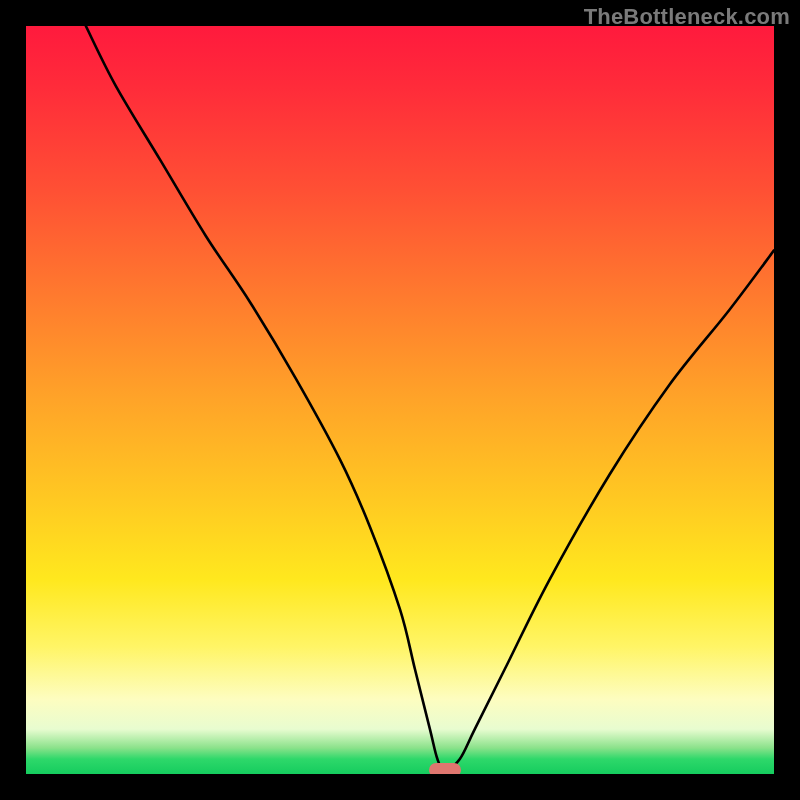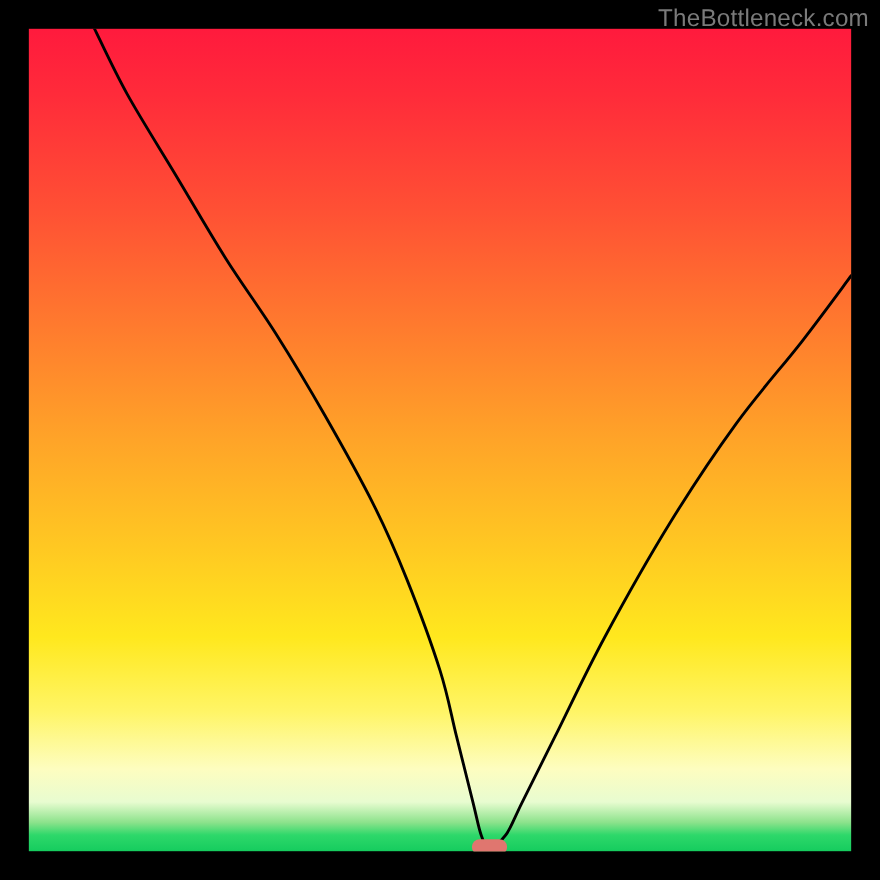--- a/index.html
+++ b/index.html
@@ -16,21 +16,21 @@
     width: 800px;
     height: 800px;
     background: #000;
   }
   .watermark {
     position: absolute;
     top: 4px;
     right: 10px;
     color: #7a7a7a;
     font-size: 22px;
-    font-weight: 400;
+    font-weight: 700;
     letter-spacing: 0.2px;
     z-index: 10;
     user-select: none;
   }
   .plot-area {
     position: absolute;
     left: 26px;
     top: 26px;
     width: 748px;
     height: 748px;

